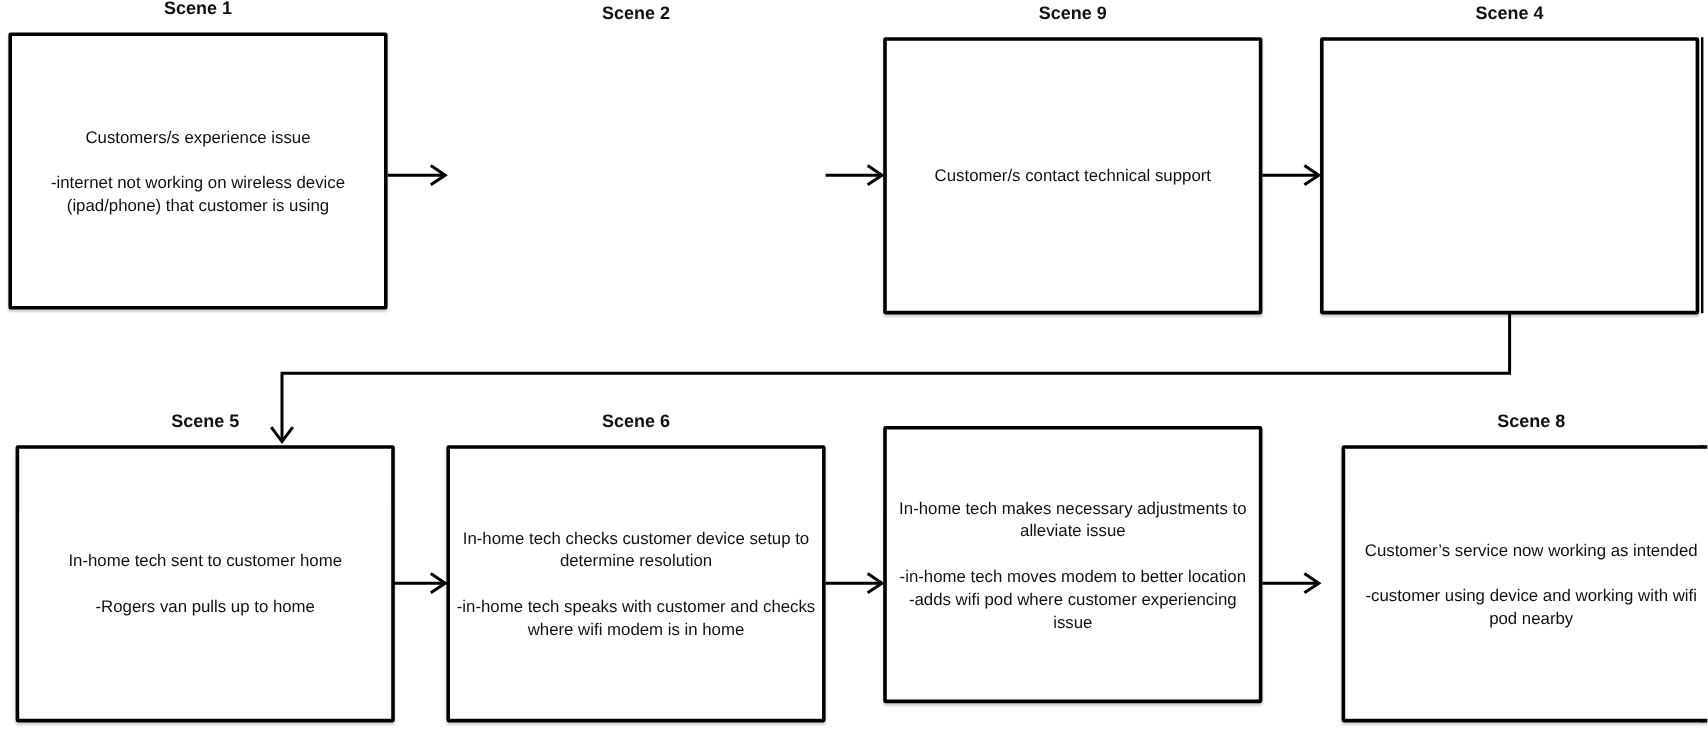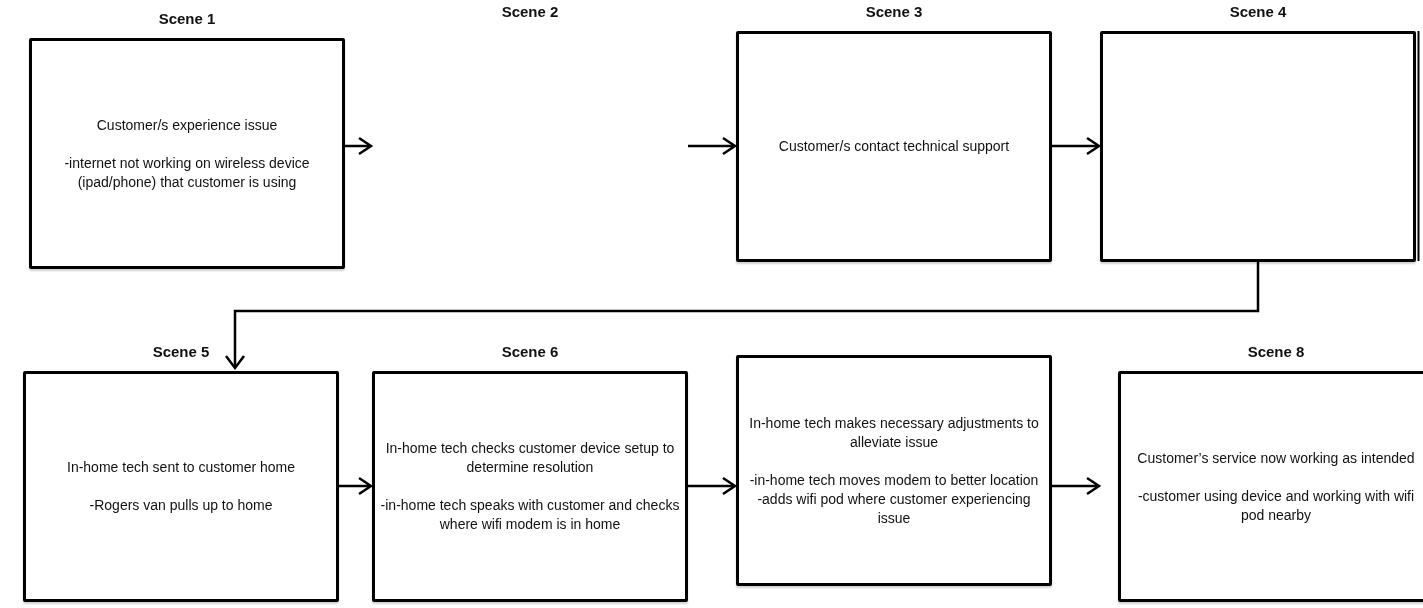--- a/index.html
+++ b/index.html
@@ -87,46 +87,46 @@
       <path d="M1052,486 H1097"></path>
         <path d="M1087,478 L1099,486 L1087,494"></path>
     </g>
 
     <g stroke-width="2">
       <path d="M1418.5,31 V261"></path>
         <path d="M1418.5,371 V602"></path>
     </g>
   </svg>
 
-  <div class="scene" style="left:7px; top:11px;margin-left:22px;">
+  <div class="scene" style="left:7px; top:0;">
     <div class="scene-title">Scene 1</div>
     <div class="scene-box">
-      <div class="scene-heading">Customer/s experience issue</div>
+      <div class="scene-heading">Customers/s experience issue</div>
       <div class="scene-notes">-internet not working on wireless device (ipad/phone) that customer is using</div>
     </div>
   </div>
 
   <div class="scene" style="left:372px; top:4px;">
     <div class="scene-title">Scene 2</div>
   </div>
 
   <div class="scene" style="left:736px; top:4px;">
-    <div class="scene-title">Scene 3</div>
+    <div class="scene-title">Scene 9</div>
     <div class="scene-box">
       <div class="scene-heading">Customer/s contact technical support</div>
     </div>
   </div>
 
   <div class="scene" style="left:1100px; top:4px;">
     <div class="scene-title">Scene 4</div>
     <div class="scene-box">
     </div>
   </div>
 
-  <div class="scene" style="left:23px; top:344px;">
+  <div class="scene" style="left:13px; top:344px;">
     <div class="scene-title">Scene 5</div>
     <div class="scene-box">
       <div class="scene-heading">In-home tech sent to customer home</div>
       <div class="scene-notes">-Rogers van pulls up to home</div>
     </div>
   </div>
 
   <div class="scene" style="left:372px; top:344px;">
     <div class="scene-title">Scene 6</div>
     <div class="scene-box">

